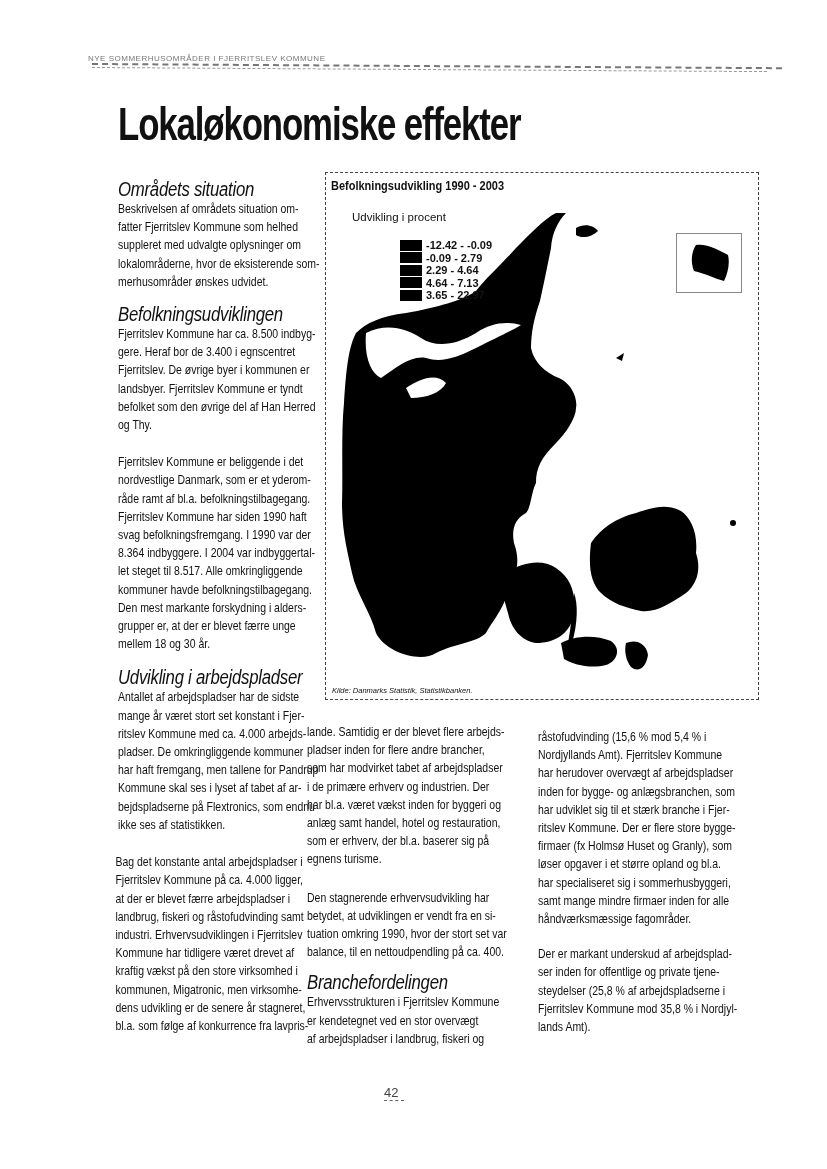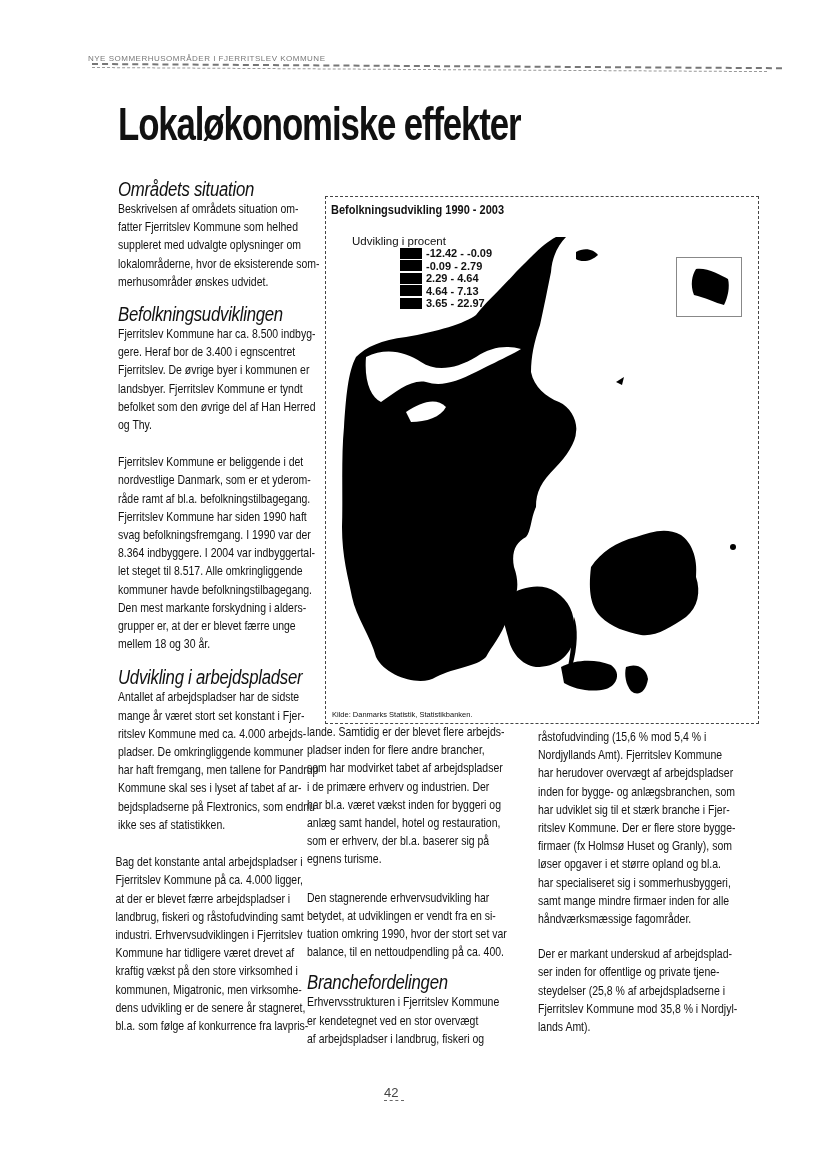--- a/index.html
+++ b/index.html
@@ -8,30 +8,30 @@
   .running-head { position:absolute; left:88px; top:54px; font-size:8px; letter-spacing:0.5px; color:#777;
                   font-family:"Liberation Sans", sans-serif; }
   .rule1 { position:absolute; left:92px; top:63px; width:690px; border-top:2px dashed #777; transform:rotate(0.35deg); transform-origin:left; }
   .rule2 { position:absolute; left:92px; top:67px; width:675px; border-top:1px dashed #999; transform:rotate(0.35deg); transform-origin:left; }
   h1.title { position:absolute; left:118px; top:96px; margin:0; font-size:47px; font-weight:bold;
              font-family:"Liberation Sans Narrow","Liberation Sans", sans-serif; letter-spacing:-1.5px;
              transform:scaleX(0.74); transform-origin:left top; white-space:nowrap; }
   .col { position:absolute; font-size:12.2px; line-height:18.2px; transform:scaleX(0.86); transform-origin:left top; }
   .col p { margin:0; white-space:pre-line; }
   .col h2 { margin:0; font-weight:normal; font-style:italic; font-size:19.5px; line-height:22px; letter-spacing:-0.3px; }
-  .figure { position:absolute; left:325px; top:196px; width:432px; height:526px;
+  .figure { position:absolute; left:325px; top:172px; width:432px; height:526px;
             border:1px dashed #444; border-bottom:1.5px dashed #444; }
   .fig-title { position:absolute; left:5px; top:6px; font-weight:bold; font-size:12.5px; transform:scaleX(0.88); transform-origin:left; white-space:nowrap; }
   .legend { position:absolute; left:26px; top:38px; font-size:11px; }
-  .legend-title { font-size:11.5px; margin-bottom:0; }
+  .legend-title { font-size:11.5px; margin-bottom:16px; }
   .legend-row { display:flex; align-items:center; height:12.5px;padding-left:48px; }
   .swatch { width:22px; height:11px; background:#000; margin-right:4px; }
   .legend-label { font-weight:bold; font-size:11px; }
   .inset { position:absolute; left:350px; top:60px; width:64px; height:58px; border:1px solid #888; }
-  .source { position:absolute; left:6px; bottom:4px; font-size:7.5px; }
+  .source { position:absolute; left:6px; bottom:4px; font-size:7.5px;font-style:italic; }
   .map-svg { position:absolute; left:0; top:0; }
   .page-num { position:absolute; left:384px; top:1085px; font-size:13px; color:#444; }
   .page-rule { position:absolute; left:384px; top:1100px; width:20px; border-top:1px dashed #666; }
 </style>
 </head>
 <body>
 
 <div class="running-head">NYE SOMMERHUSOMRÅDER I FJERRITSLEV KOMMUNE</div>
 <div class="rule1"></div>
 <div class="rule2"></div>

